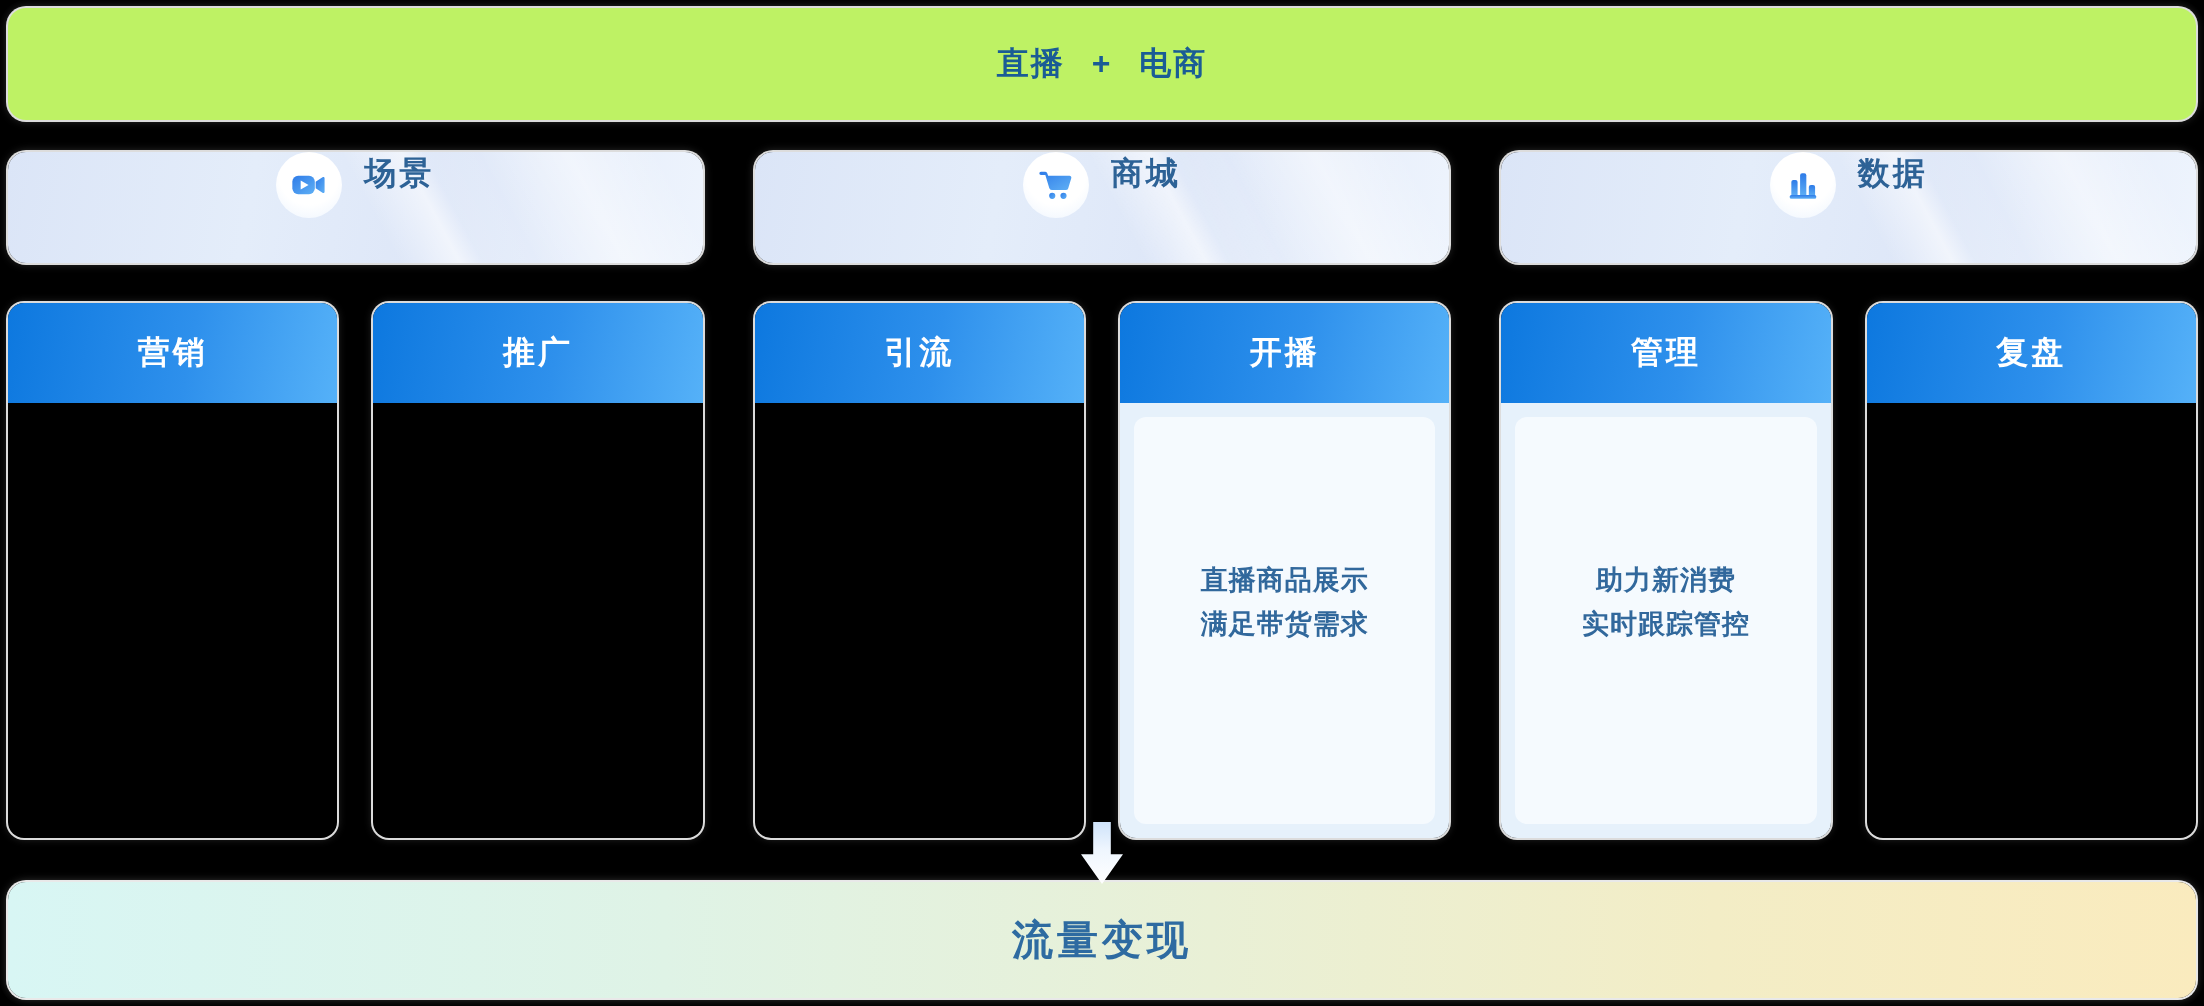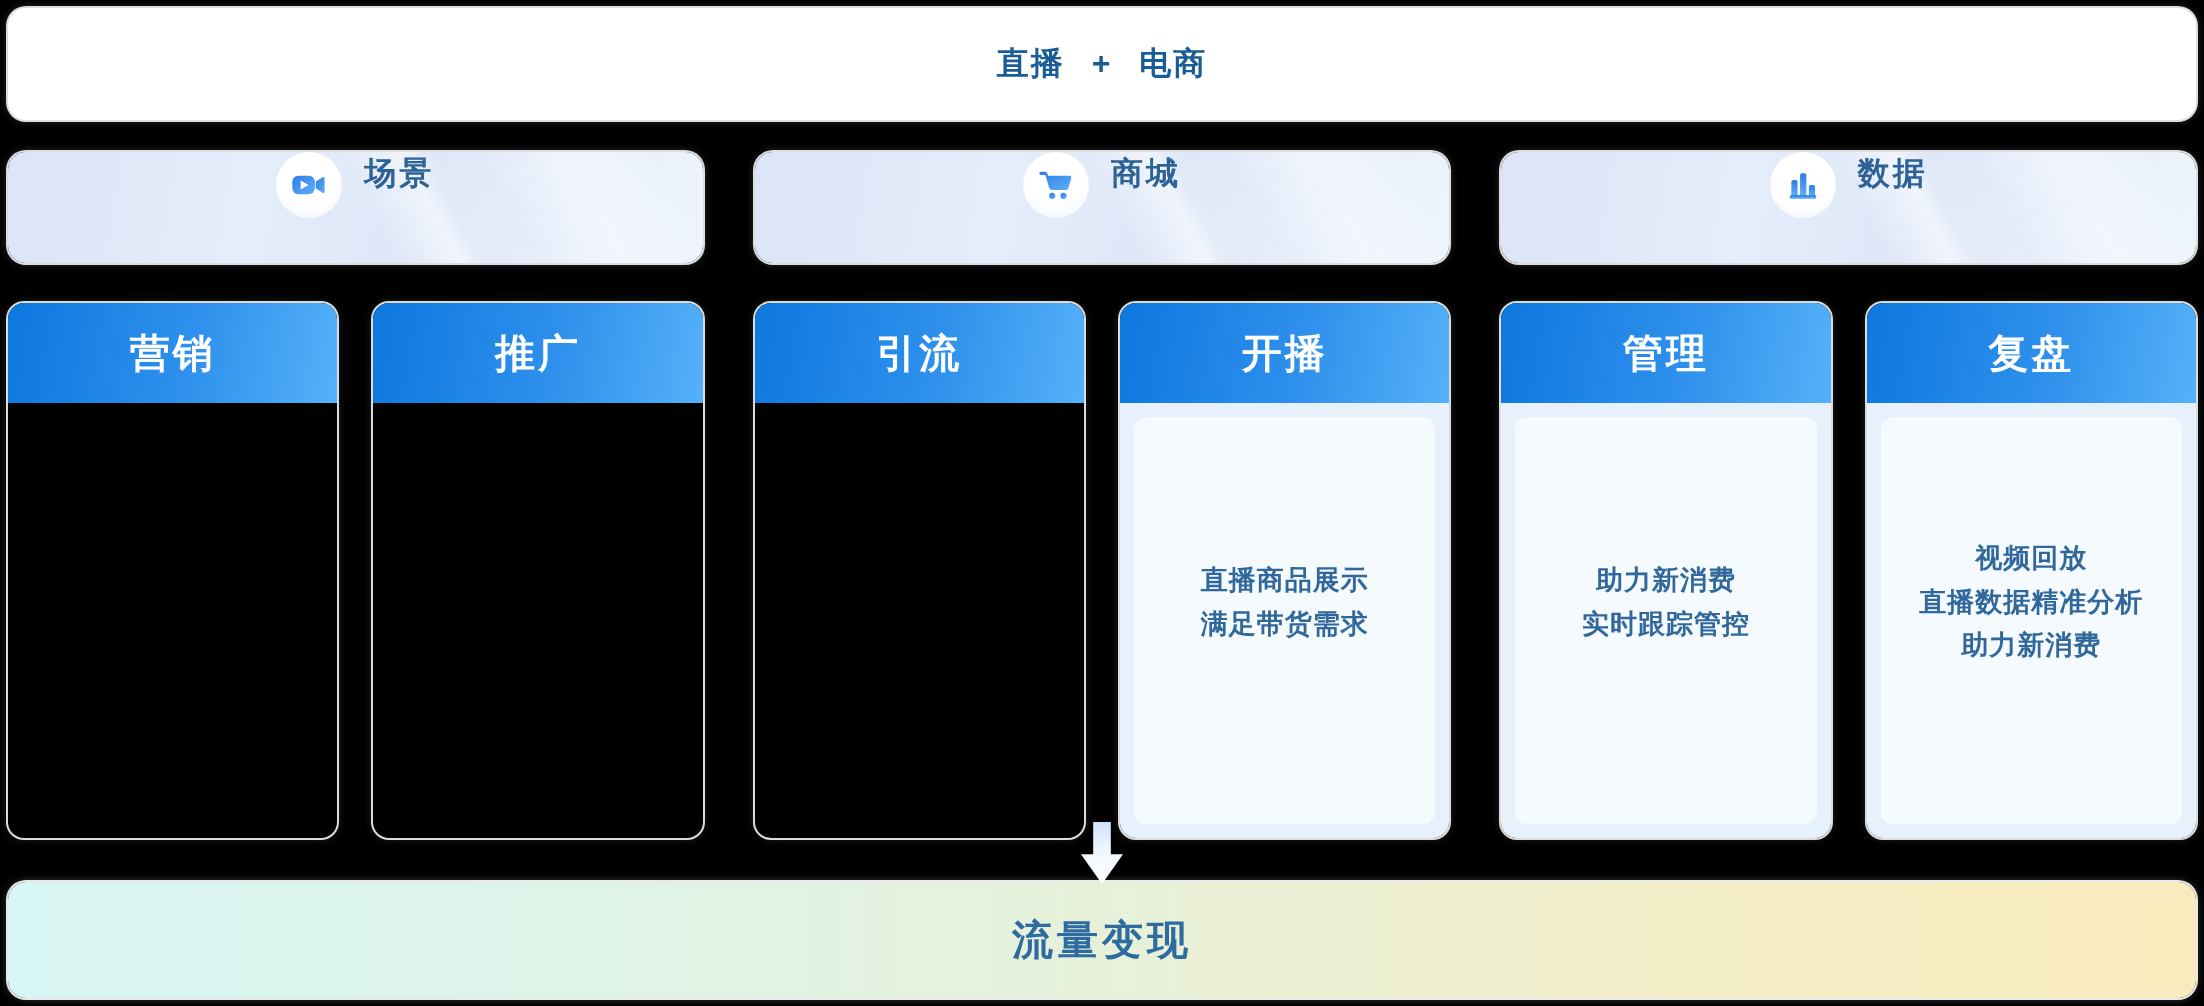--- a/index.html
+++ b/index.html
@@ -10,21 +10,21 @@
     border-radius:26px;
     overflow:hidden;
     box-sizing:border-box;
     padding:8px;
     font-family:"Liberation Sans","DejaVu Sans",sans-serif;
     display:flex;flex-direction:column;
   }
   
   .top-banner{
     height:112px;flex:none;
-    background:#ffffff;
+    background:#bef264;
     border-radius:18px;
     display:flex;align-items:center;justify-content:center;
     box-shadow:0 0 0 2px rgba(255,255,255,.85),0 0 10px rgba(255,255,255,.25);
   }
   .top-banner span{
     color:#1A5C95;font-size:32px;font-weight:bold;
     letter-spacing:2px;word-spacing:16px;
   }
   
   .headers-row{
@@ -63,21 +63,21 @@
   .card-group{flex:1;display:flex;gap:36px;}
   .card{
     flex:1;display:flex;flex-direction:column;
     border-radius:16px;overflow:hidden;
     box-shadow:0 0 0 2px rgba(255,255,255,.85),0 0 10px rgba(255,255,255,.2);
   }
   .card-hdr{
     height:100px;flex:none;
     background:linear-gradient(100deg,#0D78DF 0%,#2E90EC 55%,#55B1F8 100%);
     display:flex;align-items:center;justify-content:center;
-    color:#fff;font-size:40px;font-weight:bold;letter-spacing:3px;
+    color:#fff;font-size:32px;font-weight:bold;letter-spacing:3px;
   }
   .card-body{
     flex:1;background:#E6F1FB;padding:14px;display:flex;
   }
   .card-panel{
     flex:1;background:#F5FAFE;border-radius:12px;
     display:flex;align-items:center;justify-content:center;
   }
   .card-desc{
     margin:0;transform:translateY(-18px);
@@ -201,27 +201,20 @@
         <div class="card-hdr">管理</div>
         <div class="card-body">
           <div class="card-panel">
             <p class="card-desc">助力新消费
 实时跟踪管控</p>
           </div>
         </div>
       </div>
       <div class="card">
         <div class="card-hdr">复盘</div>
-        <div class="card-body">
-          <div class="card-panel">
-            <p class="card-desc">视频回放
-直播数据精准分析
-助力新消费</p>
-          </div>
-        </div>
       </div>
     </div>
   </div>
 
   <div class="arrow-zone">
     <div class="down-arrow"></div>
   </div>
 
   <div class="footer-banner">
     <span>流量变现</span>

